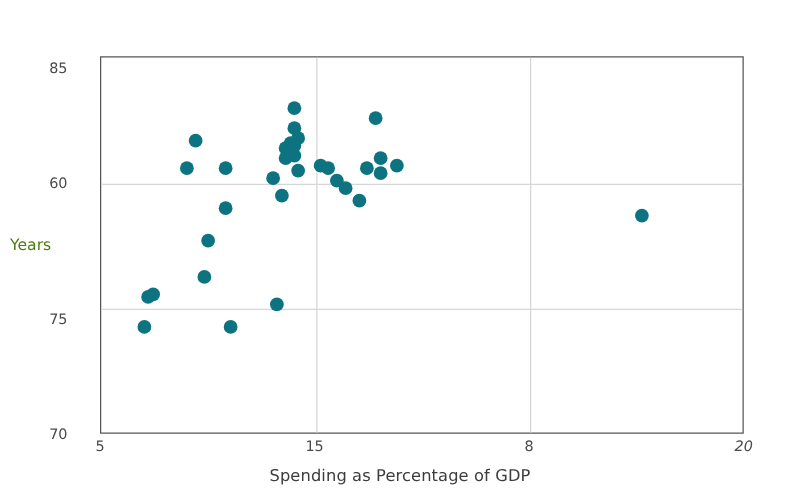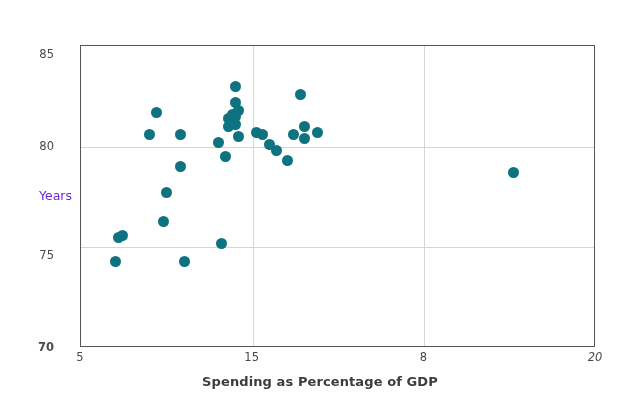--- a/index.html
+++ b/index.html
@@ -109,34 +109,33 @@
     color: #4a4a4a;
     line-height: 13px;
   }
 
   
   .ylabel {
     position: absolute;
     left: 8px;
     top: 188px;
     width: 64px;
-    text-align: right;
+    text-align: left;
     font-size: 12.5px;
-    color: #6d28d9;
+    color: #4d7c0f;
   }
   .xlabel {
     position: absolute;
     left: 0;
     top: 374px;
     width: 640px;
     text-align: center;
     font-size: 13px;
     color: #3d3d3d;
     letter-spacing: 0.1px;
-    font-weight: bold;
   }
 </style>
 </head>
 <body>
 
 <div id="figure">
 
 
   <div class="plot-area">
     <div class="grid-layer" id="grid-layer">
@@ -177,23 +176,23 @@
         <div class="pt" style="left: 212.867px; top: 88.5867px; background: rgb(13, 115, 128); width: 11px; height: 11px; margin-left: -5.5px; margin-top: -5.5px;"></div>
         <div class="pt" style="left: 219.733px; top: 48.32px; background: rgb(13, 115, 128); width: 11px; height: 11px; margin-left: -5.5px; margin-top: -5.5px;"></div>
         <div class="pt" style="left: 223.167px; top: 80.5333px; background: rgb(13, 115, 128); width: 11px; height: 11px; margin-left: -5.5px; margin-top: -5.5px;"></div>
         <div class="pt" style="left: 223.167px; top: 92.6133px; background: rgb(13, 115, 128); width: 11px; height: 11px; margin-left: -5.5px; margin-top: -5.5px;"></div>
         <div class="pt" style="left: 236.9px; top: 86.5733px; background: rgb(13, 115, 128); width: 11px; height: 11px; margin-left: -5.5px; margin-top: -5.5px;"></div>
         <div class="pt" style="left: 432.6px; top: 126.84px; background: rgb(13, 115, 128); width: 11px; height: 11px; margin-left: -5.5px; margin-top: -5.5px;"></div>
       </div>
   </div>
 
   <div id="ytick-layer">
-      <div class="ytick" style="top: 341px; font-weight: bold;">70</div>
+      <div class="ytick" style="top: 341px;">70</div>
       <div class="ytick" style="top: 249px;">75</div>
-      <div class="ytick" style="top: 139.667px;">80</div>
+      <div class="ytick" style="top: 139.667px;">60</div>
       <div class="ytick" style="top: 48px;">85</div>
     </div>
   <div id="xtick-layer">
       <div class="xtick" style="left: 80px;">5</div>
       <div class="xtick" style="left: 251.667px;">15</div>
       <div class="xtick" style="left: 423.333px;">8</div>
       <div class="xtick" style="left: 595px; font-style: italic;">20</div>
     </div>
 
   <div class="ylabel">Years</div>

